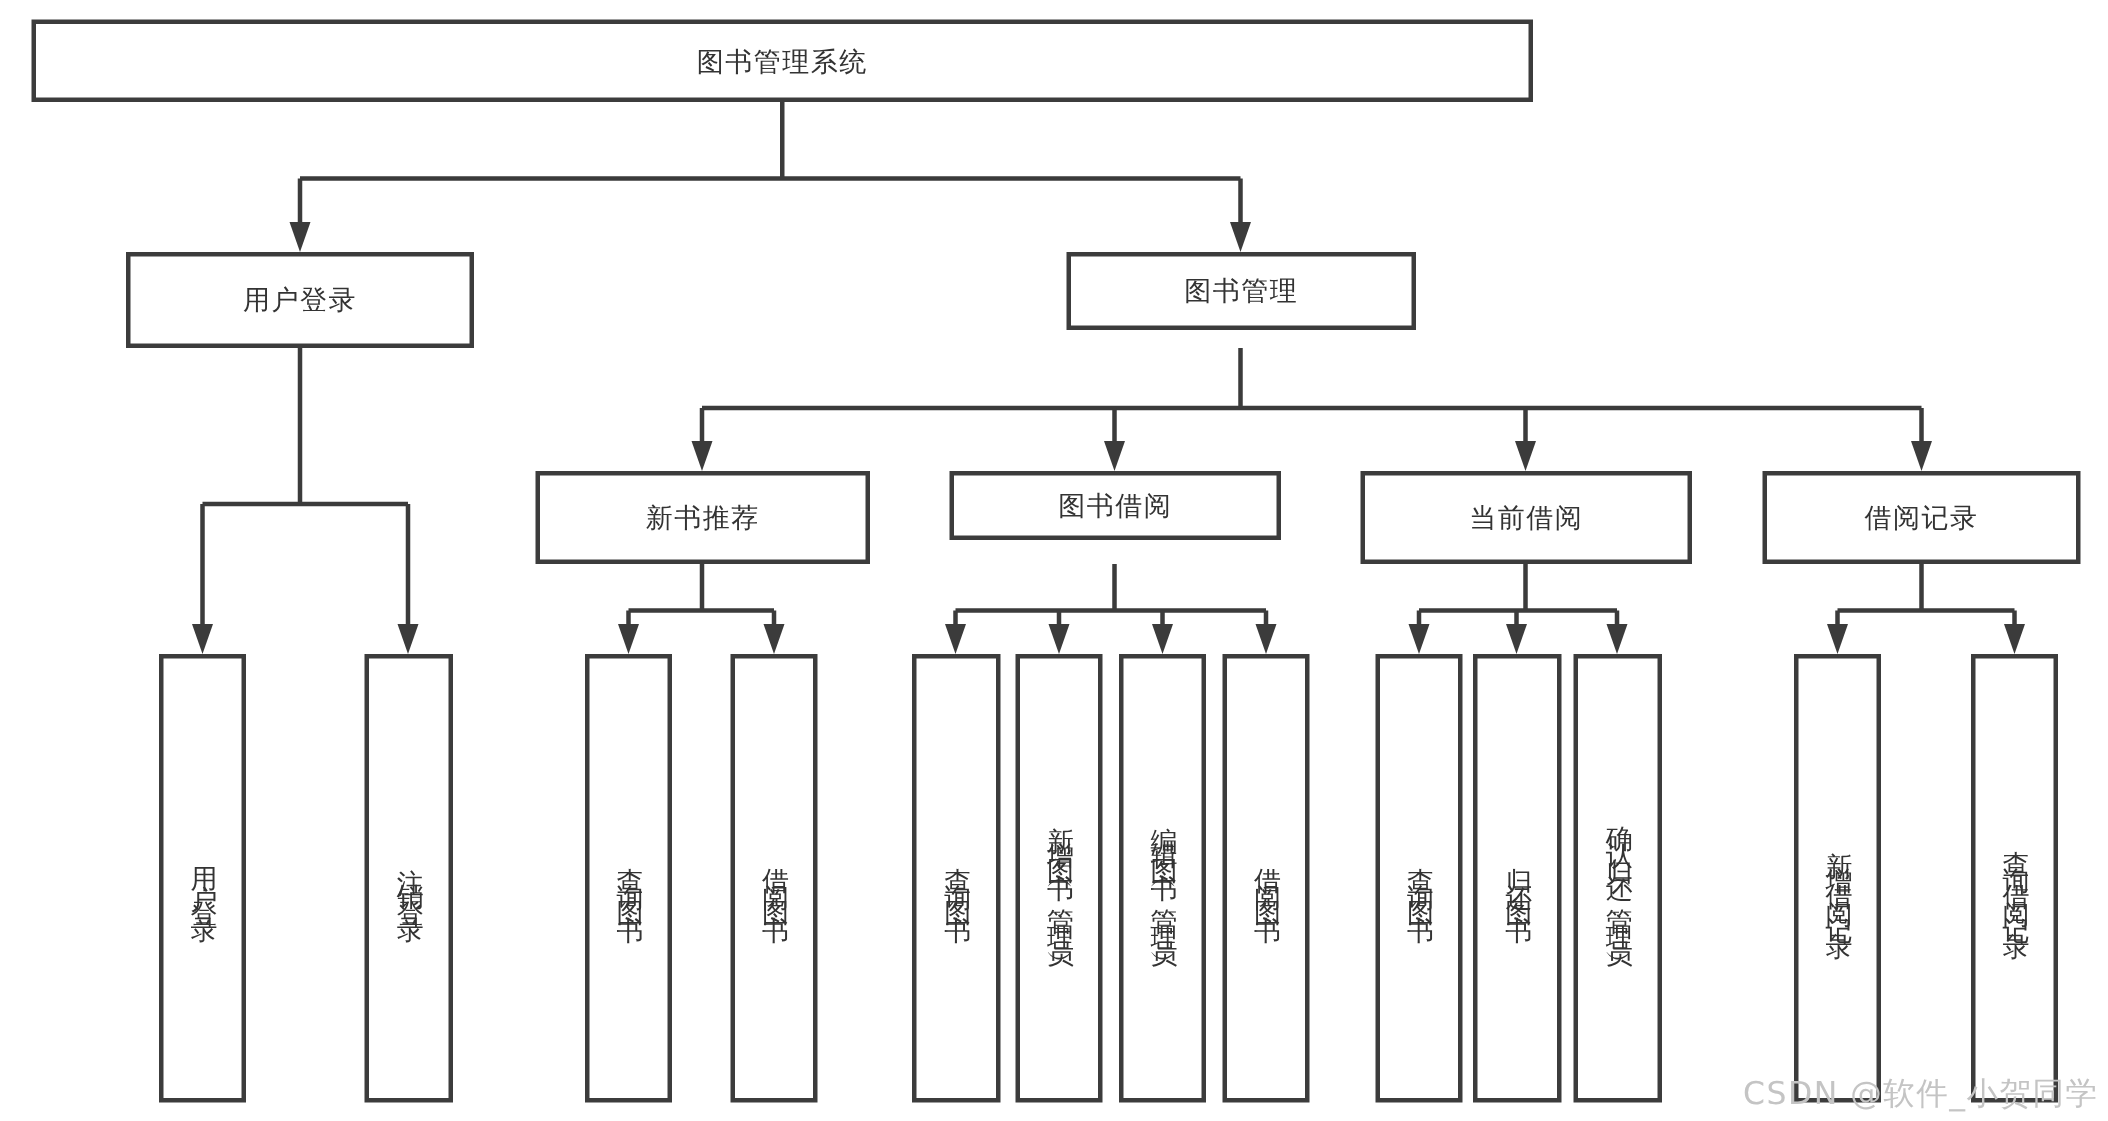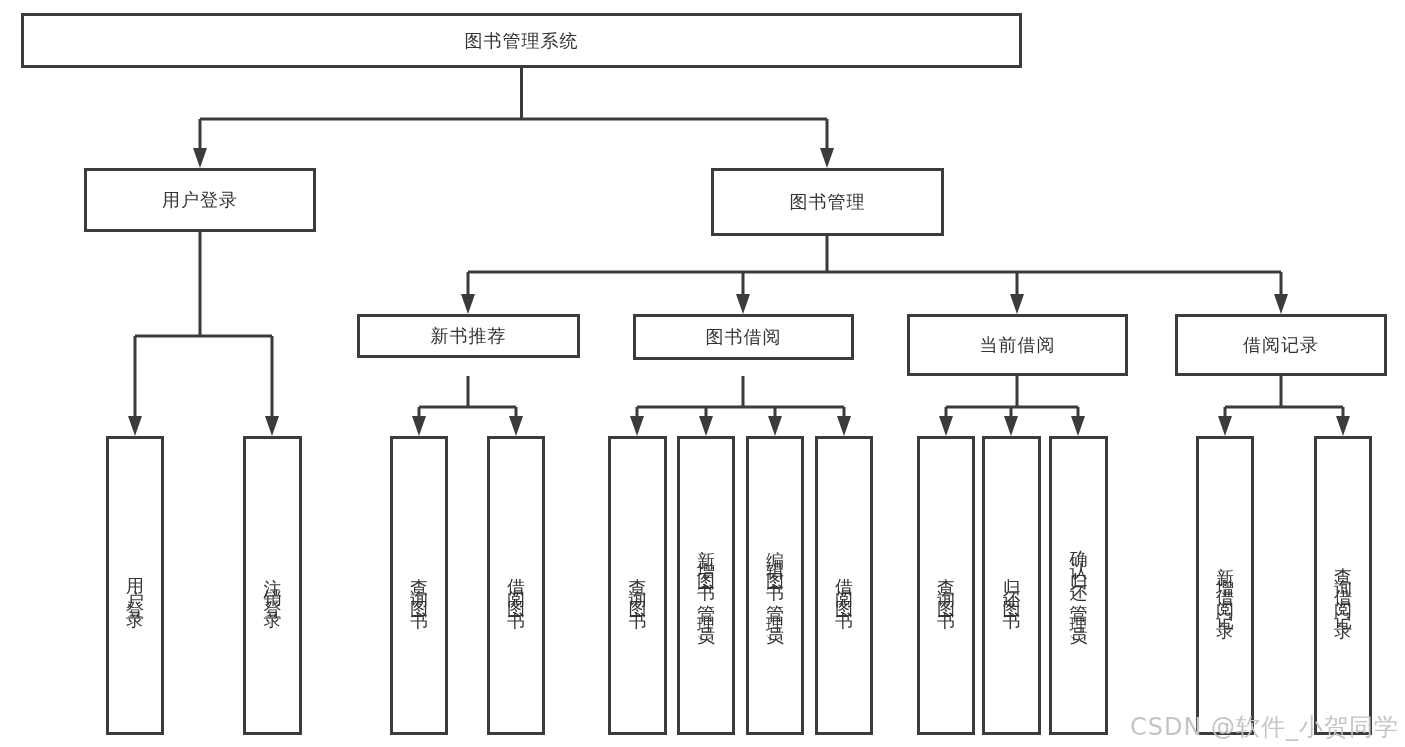--- a/index.html
+++ b/index.html
@@ -26,21 +26,21 @@
   .v{
     writing-mode:vertical-rl;
     text-orientation:mixed;
     letter-spacing:11px;
     line-height:1;
     white-space:normal;
   }
   .watermark{
     position:absolute;
     right:6px;bottom:4px;
-    font-size:24px;
+    font-size:21px;
     color:#c4c4c4;
     letter-spacing:1px;
     z-index:5;
   }
 </style>
 </head>
 <body>
 
 <div id="stage">
 
@@ -80,23 +80,23 @@
       <polygon points="1004,416 1018,416 1011,436"></polygon>
       <polygon points="1071,416 1085,416 1078,436"></polygon>
       <polygon points="1218,416 1232,416 1225,436"></polygon>
       <polygon points="1336,416 1350,416 1343,436"></polygon>
     </g>
   </svg>
 
   <div class="node" style="left:21px;top:13px;width:1001px;height:55px;">图书管理系统</div>
 
   <div class="node" style="left:84px;top:168px;width:232px;height:64px;">用户登录</div>
-  <div class="node" style="left:711px;top:168px;width:233px;height:68px;">图书管理</div>
+  <div class="node" style="left:711px;top:168px;width:233px;height:52px;">图书管理</div>
 
-  <div class="node" style="left:357px;top:314px;width:223px;height:44px;">新书推荐</div>
+  <div class="node" style="left:357px;top:314px;width:223px;height:62px;">新书推荐</div>
   <div class="node" style="left:633px;top:314px;width:221px;height:46px;">图书借阅</div>
   <div class="node" style="left:1175px;top:314px;width:212px;height:62px;">借阅记录</div>
   <div class="node" style="left:907px;top:314px;width:221px;height:62px;">当前借阅</div>
 
   <div class="node v" style="left:106px;top:436px;width:58px;height:299px;">用户登录</div>
   <div class="node v" style="left:243px;top:436px;width:59px;height:299px;">注销登录</div>
 
   <div class="node v" style="left:390px;top:436px;width:58px;height:299px;">查询图书</div>
   <div class="node v" style="left:487px;top:436px;width:58px;height:299px;">借阅图书</div>
 

